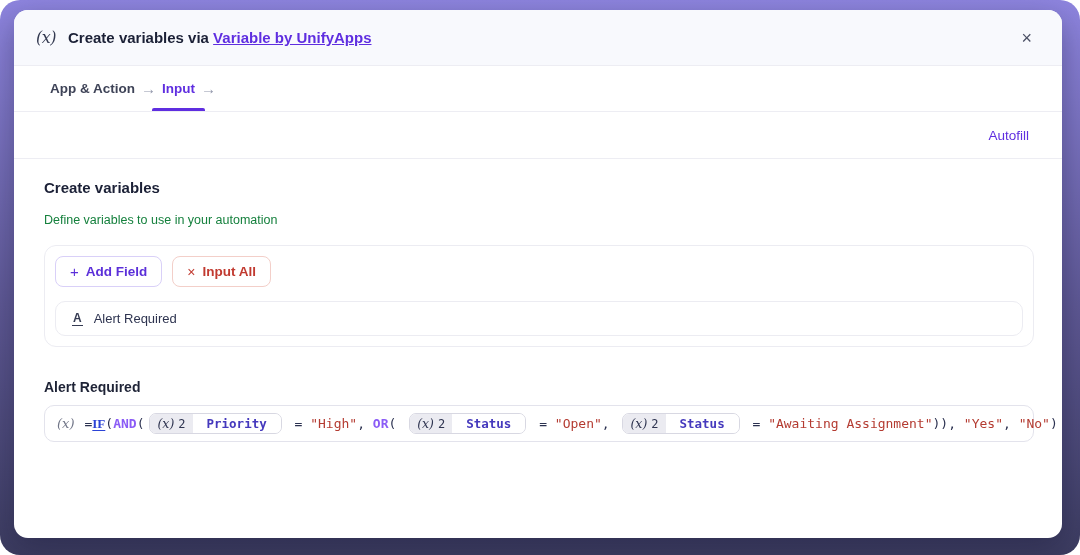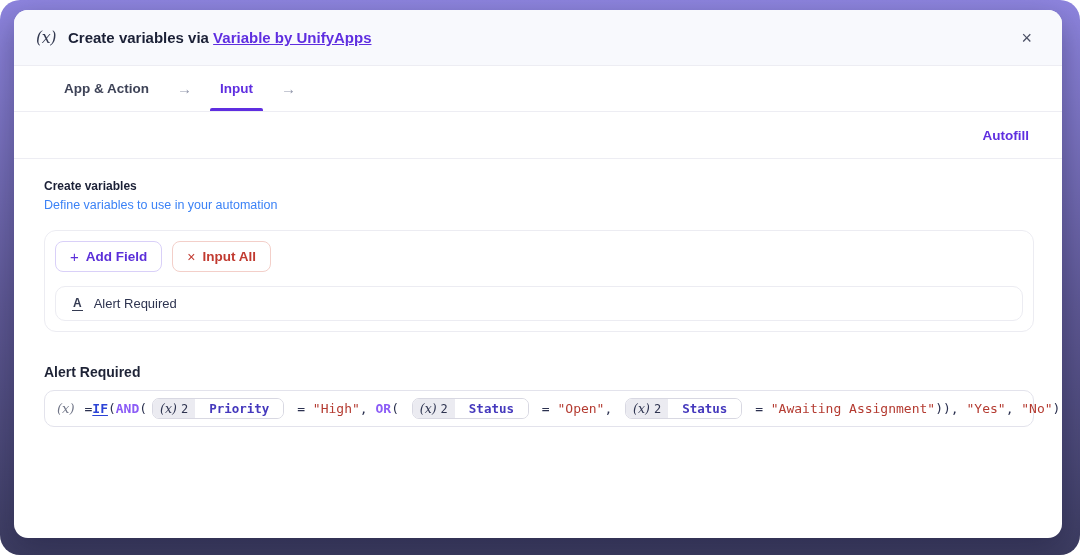--- a/index.html
+++ b/index.html
@@ -21,40 +21,40 @@
   }
   .fx-badge {
     font-family:"DejaVu Serif", serif; font-style:italic;
     color:#353b52; font-size:16px; margin-right:12px; letter-spacing:-0.5px;
   }
   .modal-title { font-size:15px; font-weight:700; color:#1b2036; }
   .modal-title .link { color:#5f2ee0; font-weight:700;text-decoration:underline; }
   .close-btn { margin-left:auto; font-size:18px; color:#4c5166; cursor:pointer; line-height:1; padding:4px; }
   
   .tabbar {
-    height:46px; display:flex; align-items:center; gap:22px;
-    padding:0 44px; border-bottom:1px solid #ededf3; background:#fff;
+    height:46px; display:flex; align-items:center; 
+    padding:0 30px; border-bottom:1px solid #ededf3; background:#fff;
   }
   .tab { position:relative; font-size:13.5px; font-weight:700; color:#3e4357; height:100%; display:flex; align-items:center; padding:0 6px; cursor:pointer; }
   .tab.active { color:#5f2ee0; }
   .tab.active::after {
     content:""; position:absolute; left:-4px; right:-4px; bottom:0; height:3px;
     background:#5f2ee0; border-radius:2px 2px 0 0;
   }
   .tab-arrow { color:#9297ab; font-size:15px; }
   
   .autofill-row {
     height:47px; display:flex; align-items:center; justify-content:flex-end;
     padding:0 33px; border-bottom:1px solid #ededf3; background:#fff;
   }
-  .autofill-link { color:#5f2ee0; font-weight:700; font-size:13.5px; cursor:pointer; }
+  .autofill-link { color:#5f2ee0; font-weight:400; font-size:13.5px; cursor:pointer; }
   
   .content { padding:20px 28px 0 30px; background:#fff; }
-  .section-title { font-size:12px; font-weight:700; color:#1b2036; }
-  .section-sub { font-size:12.5px; color:#3b82f6; margin-top:5px; }
+  .section-title { font-size:15px; font-weight:700; color:#1b2036; }
+  .section-sub { font-size:12.5px; color:#15803d; margin-top:17px; }
   .panel {
     margin-top:18px; border:1px solid #ececf2; border-radius:12px; padding:10px;
   }
   .btn-row { display:flex; gap:10px; }
   .btn {
     display:inline-flex; align-items:center; gap:7px; background:#fff;
     border-radius:8px; padding:6px 14px; font-size:13.5px; font-weight:700; cursor:pointer;
   }
   .btn-add { color:#5b2fd9; border:1px solid #d9d0f8; }
   .btn-add .btn-icon { font-size:15px; font-weight:400; }
@@ -74,21 +74,21 @@
   .formula-box {
     margin-top:10px; border:1px solid #e3e3ec; border-radius:10px;
     padding:7px 12px; display:flex; align-items:center;
     font-family:"DejaVu Sans Mono", monospace; font-size:13px; min-height:37px;
   }
   .formula-fx { font-family:"DejaVu Serif", serif; font-style:italic; color:#707587; font-size:13px; margin-right:10px; }
   .formula-tokens { display:flex; align-items:center; flex-wrap:nowrap; }
   .tok { white-space:pre; }
   .tok-op { color:#2b3150; }
   .tok-fn { color:#8b5cf6; font-weight:700; }
-  .tok-fn-u { color:#2b43d6; font-weight:700; text-decoration:underline; text-underline-offset:2px; }
+  .tok-fn-u { color:#2b43d6; font-weight:700; text-decoration:underline; text-underline-offset:2px;font-family:Liberation Serif, serif; }
   .tok-str { color:#b43b31; }
   .chip {
     display:inline-flex; align-items:stretch; border:1px solid #d8d8e2; border-radius:7px;
     overflow:hidden; margin:0 5px; cursor:pointer; background:#fff;
   }
   .chip-var {
     background:#ebebf1; padding:2px 7px; display:flex; align-items:center; gap:4px;
     color:#2e3450; font-size:12px;
   }
   .chip-var .chip-fx { font-family:"DejaVu Serif", serif; font-style:italic; font-size:12.5px; }

